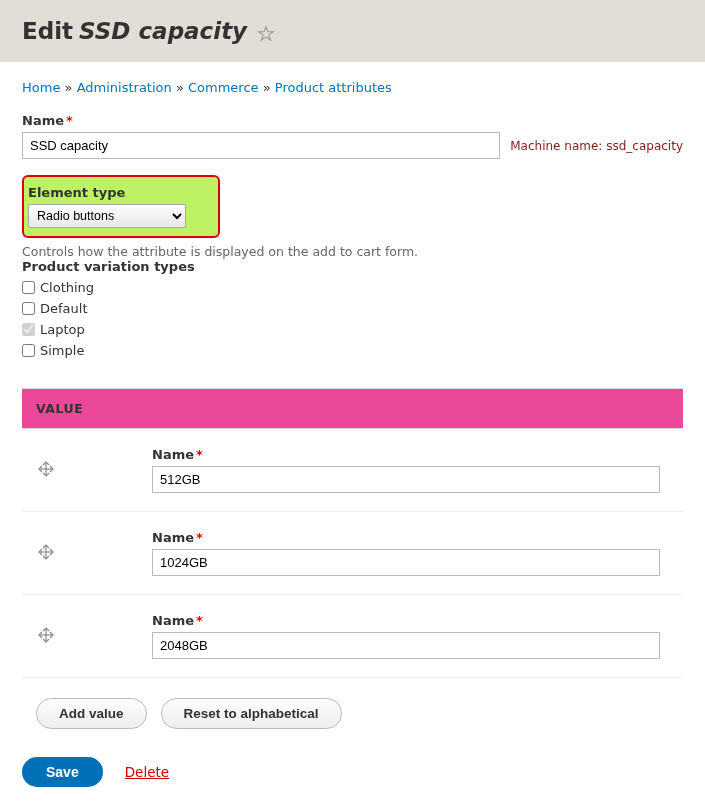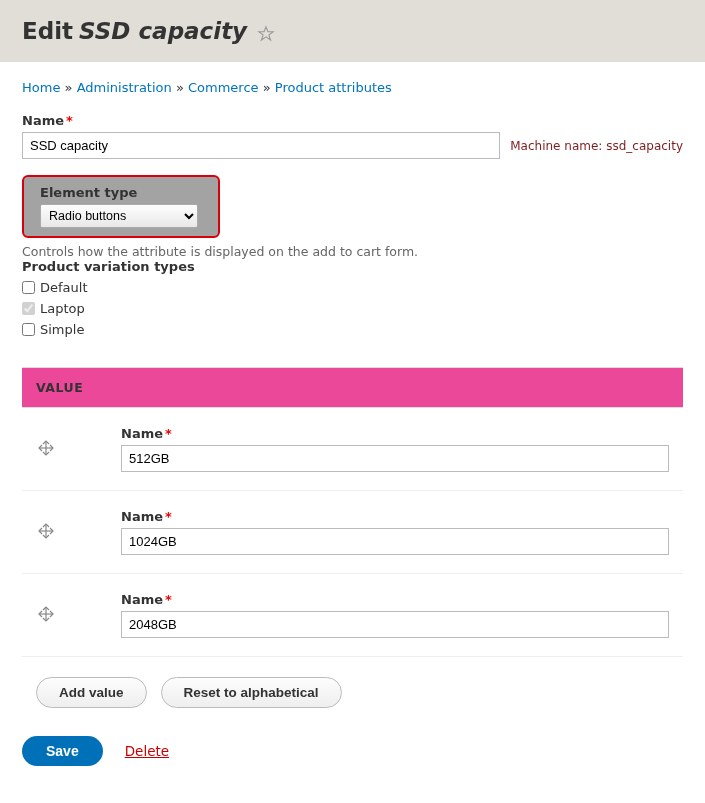--- a/index.html
+++ b/index.html
@@ -48,24 +48,24 @@
     border: 1px solid #bbb;
     padding: 5px 7px;
     font-size: 13px;
     width: 510px;
     background: #fff;
   }
   .machine-name { font-size: 12px; color: #7f1d1d; white-space: nowrap; }
   .highlight {
     border: 2px solid #d8000c;
     border-radius: 6px;
-    padding: 8px 8px 8px 16px;
+    padding: 8px 8px 8px 4px;
     margin-top: 16px;
     width: 198px;
-    background: #a3a3a3;
+    background: #bef264;
   }
   .highlight label.field-label { margin-bottom: 4px; }
   select.dropdown {
     width: 158px;
     height: 24px;
     background: linear-gradient(#fdfdfd, #e8e8e8);
     border: 1px solid #aaa;
     border-radius: 2px;
     font-size: 12.5px;
     padding-left: 4px;
@@ -113,21 +113,21 @@
   table.values td.value-cell {
     padding: 18px 14px 18px 0;
     border-bottom: 1px solid #eee;
   }
   .drag-handle {
     width: 16px; height: 16px;
     color: #888;
     cursor: move;
     display: inline-block;
   }
-  .value-cell input.text { width: 548px; }
+  .value-cell input.text { width: 508px; }
   .buttons-row {
     margin-top: 14px;
     display: flex;
     gap: 14px;
     padding: 6px 14px 0 14px;
   }
   button.pill {
     border: 1px solid #bbb;
     background: linear-gradient(#fdfdfd, #eee);
     border-radius: 16px;
@@ -200,20 +200,24 @@
     <label class="field-label">Element type</label>
     <select class="dropdown">
       <option>Radio buttons</option>
     </select>
   </div>
   <div class="description">Controls how the attribute is displayed on the add to cart form.</div>
 
   <div class="section">
     <label class="field-label">Product variation types</label>
     <div id="variation-types-list">
+        <div class="checkbox-item">
+          <input type="checkbox" style="">
+          <span>Clothing</span>
+        </div>
         <div class="checkbox-item">
           <input type="checkbox" style="">
           <span>Default</span>
         </div>
         <div class="checkbox-item">
           <input type="checkbox" disabled="" checked="" style="">
           <span>Laptop</span>
         </div>
         <div class="checkbox-item">
           <input type="checkbox" style="">

